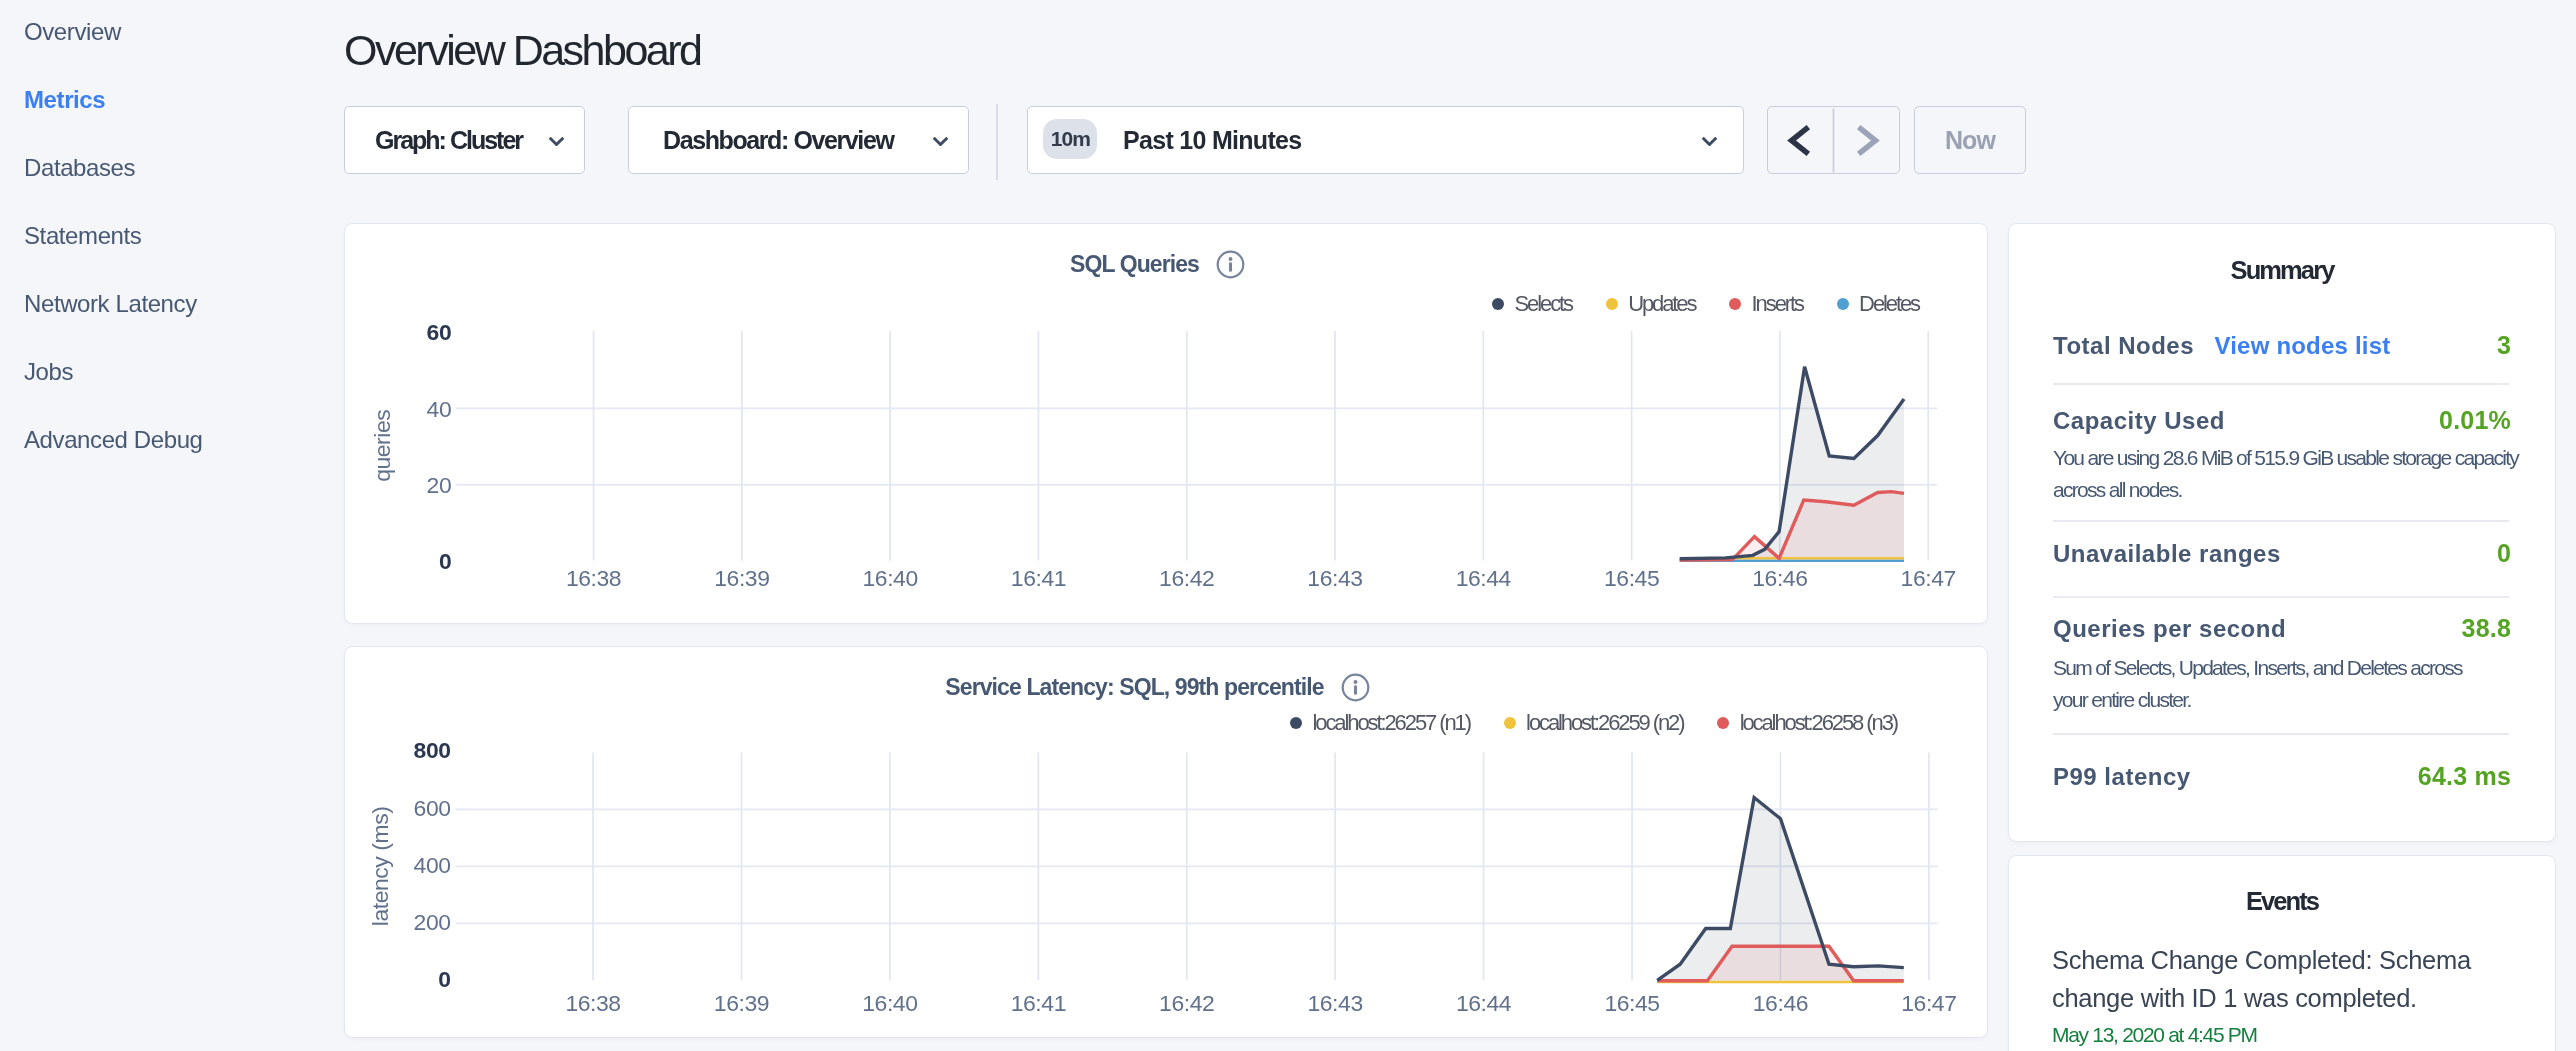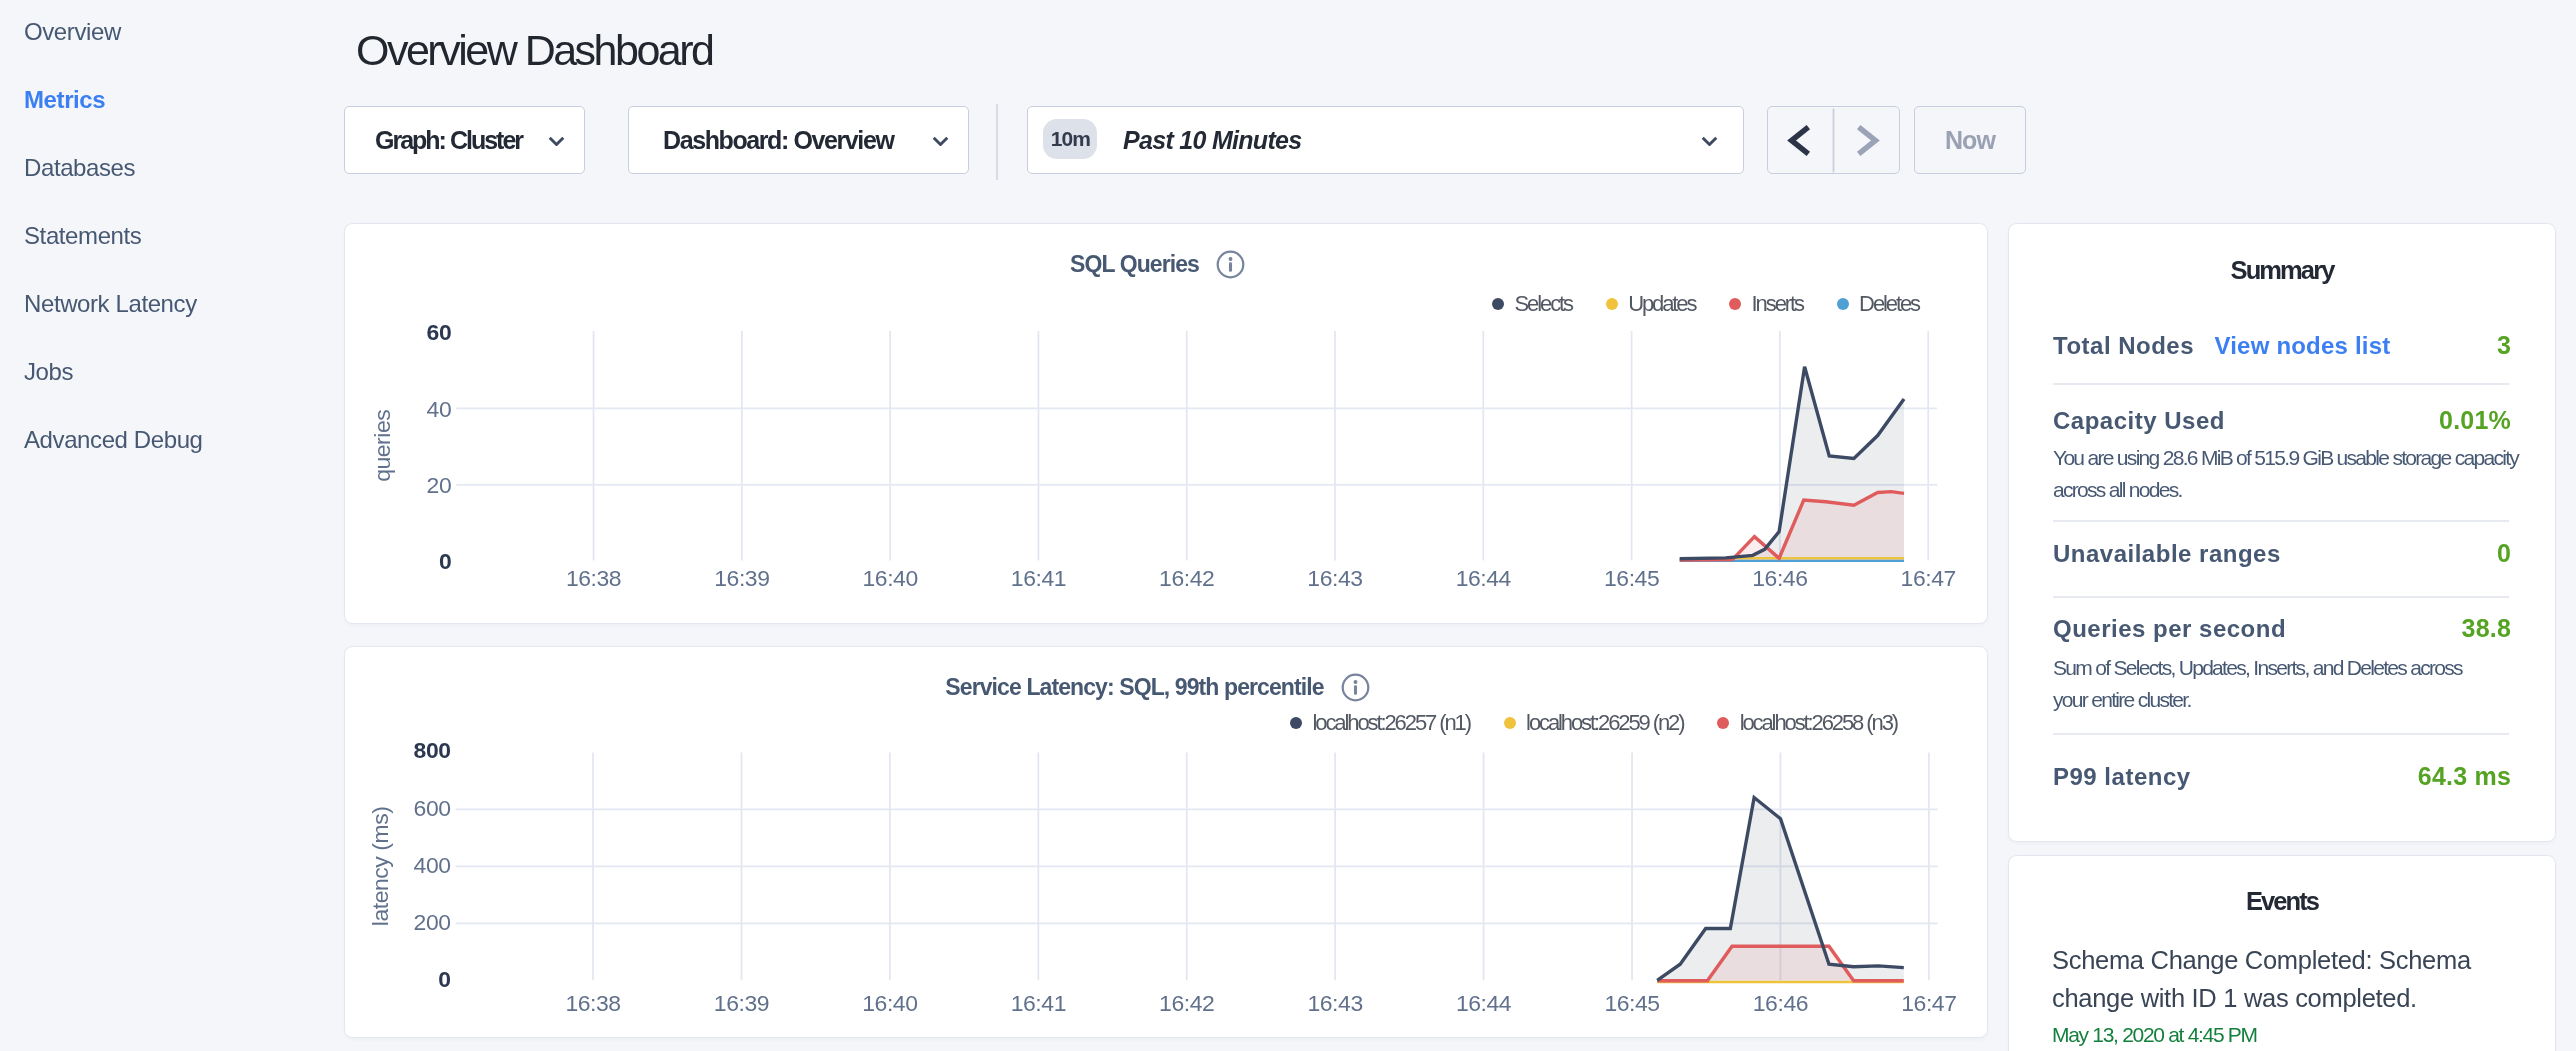--- a/index.html
+++ b/index.html
@@ -1,21 +1,21 @@
 <!DOCTYPE html>
 <html style="font-size:13.6px"><head><meta charset="utf-8"><style>
 * { margin:0; padding:0; box-sizing:border-box; }
 html,body { width:2576px; height:1051px; overflow:hidden; background:#f4f6fa;
   font-family:"Liberation Sans", sans-serif; }
 
 .nav { position:absolute; left:24px; top:-1.7px; }
 .nav div { height:68px; line-height:68px; font-size:24px; letter-spacing:-0.4px; color:#475872; }
 .nav .active { color:#3b7ff2; font-weight:bold; }
 
-.title { position:absolute; left:356px; top:29px; font-size:43px; letter-spacing:-2.5px; line-height:1; color:#22272f; }
+.title { position:absolute; left:344px; top:29px; font-size:43px; letter-spacing:-2.5px; line-height:1; color:#22272f; }
 
 .btn { position:absolute; top:106px; height:68px; background:#fff; border:1.7px solid #c7cddf;
   border-radius:5.1px; display:flex; align-items:center; justify-content:flex-start;
   font-weight:bold; font-size:25px; letter-spacing:-1.9px; color:#242a35; }
 .ghost { background:transparent; }
 .sep { position:absolute; left:996px; top:104px; width:1.7px; height:76px; background:#d8dce7; }
 .badge { position:absolute; left:15.3px; top:12px; width:54px; height:40px; background:#dde1ea;
   border-radius:14px; font-weight:bold; font-size:21px; letter-spacing:-0.9px; color:#333c4d;
   display:flex; align-items:center; justify-content:center; }
 
@@ -60,21 +60,21 @@
 
 <div class="btn" style="left:344px; width:241px; letter-spacing:-2px; padding-left:30px;">Graph: Cluster<svg width="17" height="10.2" viewBox="0 0 20 12" style="position:absolute; right:18.7px; top:29px;">
       <polyline points="2,2 10,10 18,2" fill="none" stroke="#3e4a61" stroke-width="3.4"></polyline>
     </svg></div>
 <div class="btn" style="left:628px; width:341px; letter-spacing:-1.4px; padding-left:34px;">Dashboard: Overview<svg width="17" height="10.2" viewBox="0 0 20 12" style="position:absolute; right:18.7px; top:29px;">
       <polyline points="2,2 10,10 18,2" fill="none" stroke="#3e4a61" stroke-width="3.4"></polyline>
     </svg></div>
 <div class="sep"></div>
 <div class="btn" style="left:1027px; width:717px; justify-content:flex-start;">
   <div class="badge">10m</div>
-  <span style="margin-left:95px; letter-spacing:-0.7px;font-style:italic;">Past 10 Minutes</span>
+  <span style="margin-left:95px; letter-spacing:-0.7px;">Past 10 Minutes</span>
   <svg width="17" height="10.2" viewBox="0 0 20 12" style="position:absolute; right:25.5px; top:29px;">
       <polyline points="2,2 10,10 18,2" fill="none" stroke="#3e4a61" stroke-width="3.4"></polyline>
     </svg>
 </div>
 <div class="btn ghost" style="left:1767px; width:133px; padding:0; justify-content:center;">
   <svg width="133" height="65" viewBox="0 0 156 76">
     <line x1="78" y1="0" x2="78" y2="76" stroke="#c7cddf" stroke-width="2"></line>
     <polyline points="48,22 28,38 48,54" fill="none" stroke="#2c3547" stroke-width="6.5"></polyline>
     <polyline points="108,22 128,38 108,54" fill="none" stroke="#9ba3b6" stroke-width="6.5"></polyline>
   </svg>

